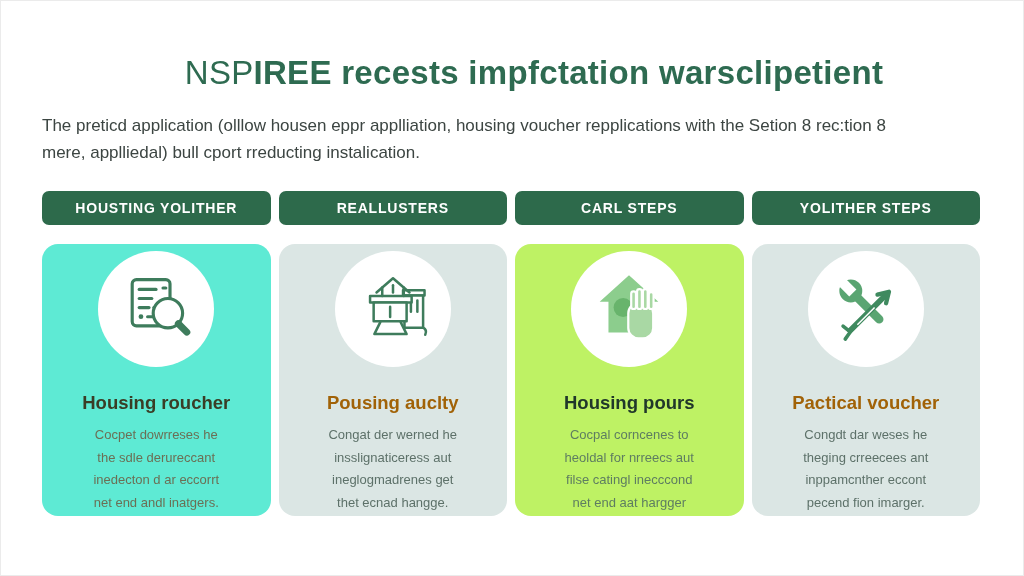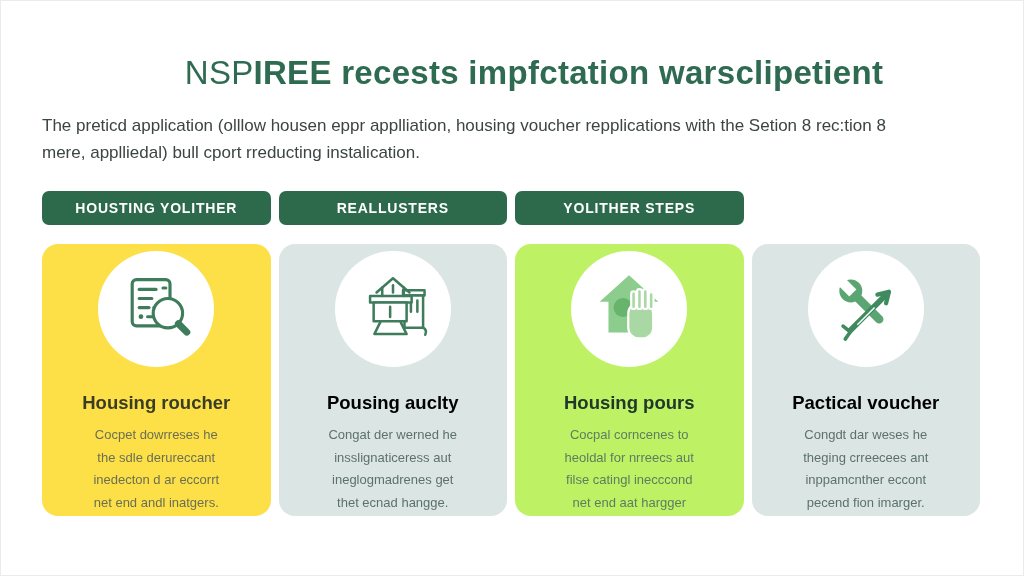--- a/index.html
+++ b/index.html
@@ -23,30 +23,30 @@
   .grid{display:grid;grid-template-columns:repeat(4,1fr);gap:8px;margin:0 44px 0 42px;border-radius:6px;}
   .headers{margin-top:25px;}
   .header-pill{
     background:#2d6a4b;color:#ffffff;border-radius:7px;height:34px;
     display:flex;align-items:center;justify-content:center;
     font-weight:700;font-size:14px;letter-spacing:.8px;
   }
 
   .cards{margin-top:19px;}
   .card{border-radius:16px;height:272px;text-align:center;}
-  .card.c1{background:#fde047;}
+  .card.c1{background:#5eead4;}
   .card.c2{background:#dbe6e4;}
   .card.c3{background:#bef264;}
   .card.c4{background:#dbe6e4;}
 
   .icon-circle{
     width:116px;height:116px;border-radius:50%;background:#ffffff;
     margin:7px auto 0;display:flex;align-items:center;justify-content:center;
   }
-  .card-title{margin-top:25px;font-size:18.5px;font-weight:700;color:#000000;}
+  .card-title{margin-top:25px;font-size:18.5px;font-weight:700;color:#a16207;}
   .c1 .card-title{color:#3a3d26;}
   .c3 .card-title{color:#20372a;}
   .card-body{
     margin:10px 10px 0;font-size:13px;line-height:22.5px;color:#5d7169;
     white-space:pre-line;
   }
   .c1 .card-body{color:#6b6f55;}
   .c3 .card-body{color:#5e7d61;}
 </style>
 </head>
@@ -57,20 +57,21 @@
 <h1 class="page-title">
   <span class="w-light">NSP</span><span class="w-bold">IREE recests impfctation warsclipetient</span>
 </h1>
 
 <p class="subtitle">The preticd application (olllow housen eppr applliation, housing voucher repplications with the Setion 8 rec:tion 8
 mere, applliedal) bull cport rreducting instalication.</p>
 
 <div class="grid headers">
   <div class="header-pill">HOUSTING YOLITHER</div>
   <div class="header-pill">REALLUSTERS</div>
+  <div class="header-pill">CARL STEPS</div>
   <div class="header-pill">YOLITHER STEPS</div>
 </div>
 
 <div class="grid cards">
 
   <div class="card c1">
     <div class="icon-circle">
       <svg width="84" height="84" viewBox="0 0 120 120">
         <g stroke="#3e7c5c" stroke-width="4.5" fill="none" stroke-linecap="round" stroke-linejoin="round">
           <rect x="26" y="18" width="54" height="66" rx="6" fill="#ffffff"></rect>

